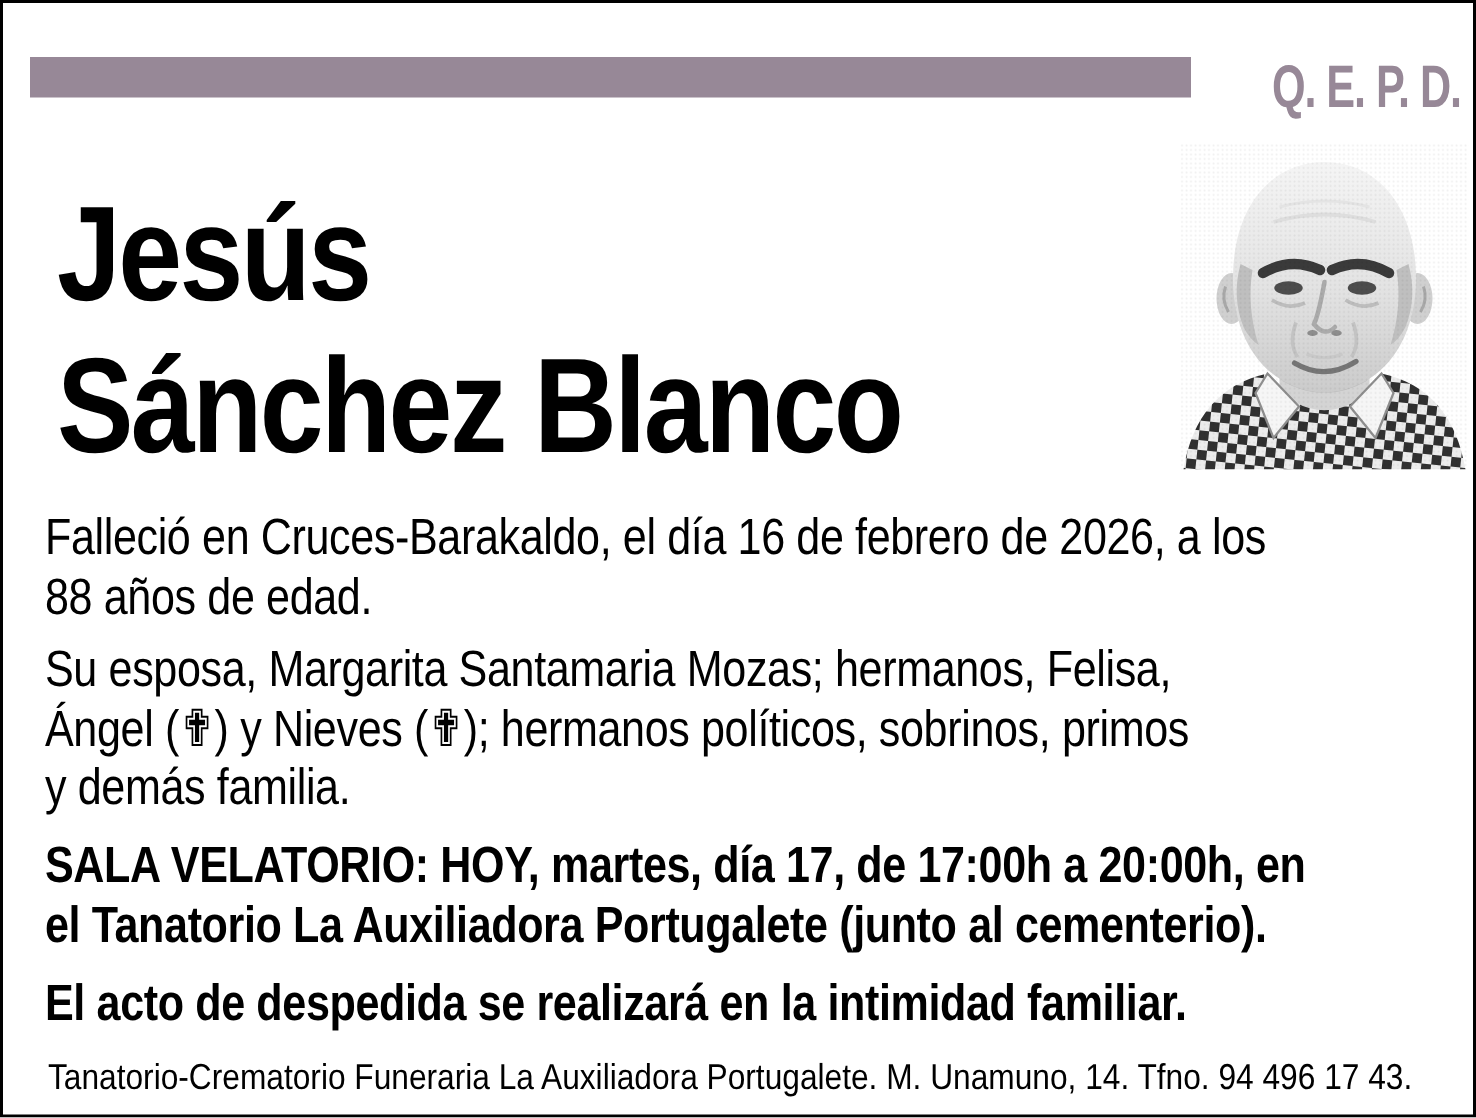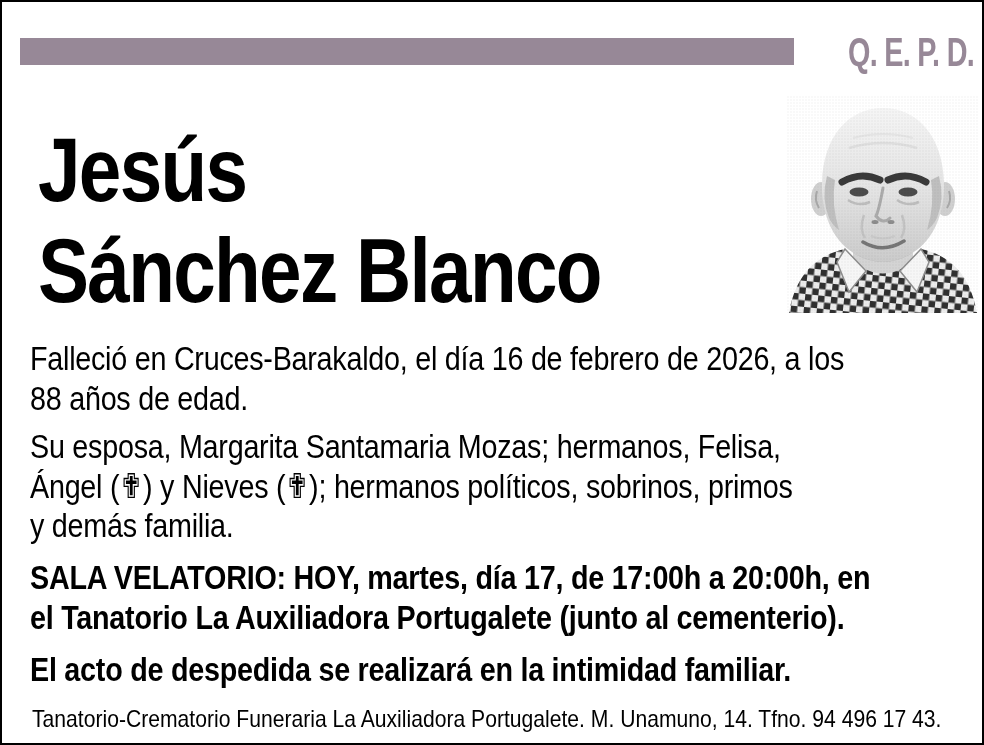--- a/index.html
+++ b/index.html
@@ -15,21 +15,20 @@
     color: #000;
     font-family: "Liberation Sans", "DejaVu Sans", sans-serif;
   }
 
   
   .top-row {
     position: absolute;
     left: 18px; right: 8px; top: 36px;
     height: 27px;
     display: flex;
-    align-items: center;
     gap: 5px;
   }
   .qepd-bar {
     flex: 1 1 auto;
     height: 27px;
     background: #978897;
   }
   .qepd-text {
     color: #978897;
     font-weight: bold;

